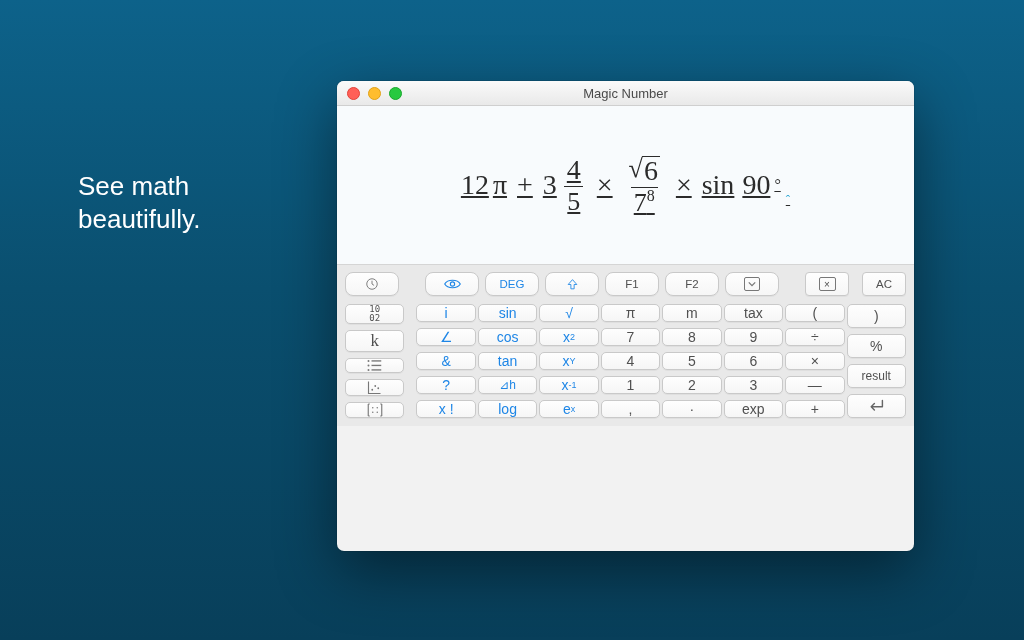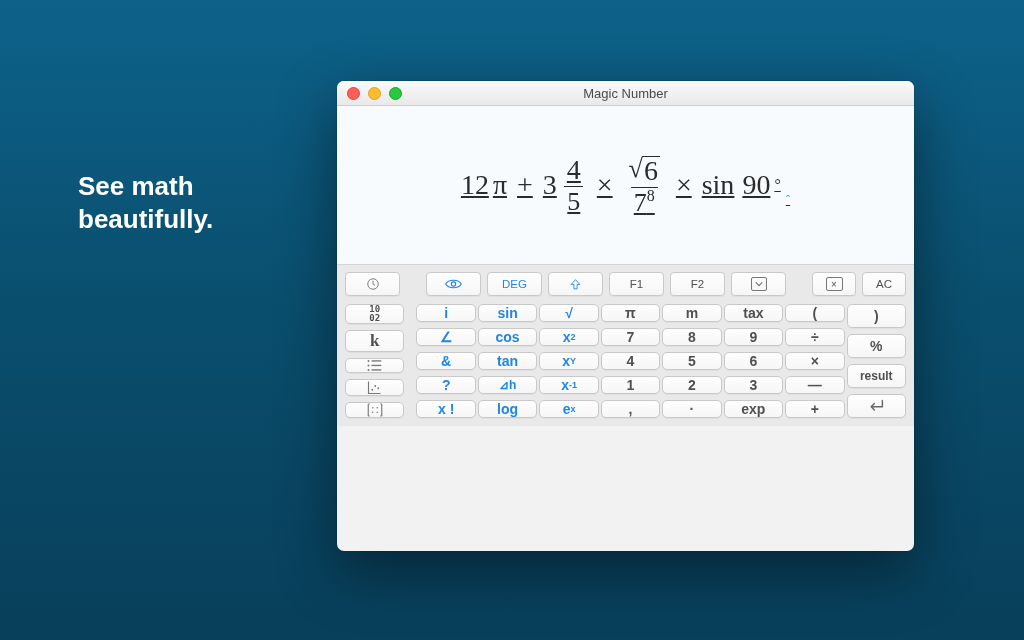--- a/index.html
+++ b/index.html
@@ -17,21 +17,21 @@
     position: relative;
   }
   .tagline {
     position: absolute;
     left: 78px;
     color: #e8f2f7;
     font-weight: 300;
     font-size: 26px;
     line-height: 1.25;
   }
-  .tagline.one { top: 170px; color: #ffffff; font-weight: bold; }
+  .tagline.one { top: 170px; color: #ffffff; }
   .tagline.two { top: 340px; color: #6fcce8; }
 
   .window {
     position: absolute;
     left: 337px;
     top: 81px;
     width: 577px;
     height: 470px;
     background: #f2f2f2;
     border-radius: 7px;
@@ -140,27 +140,26 @@
     width: 46px;
     height: 22px;
     font-size: 11.5px;
     border-radius: 4px;
   }
   .krow.top {
     gap: 6px;
     padding: 0 0 2px 0;
     align-items: center;
   }
-  .krow.top .grow { flex: 1 1 0; width: auto; }
+  .krow.top .grow { flex: 1 1 0; width: auto; border-radius: 8px; }
   .spacer-top { flex: 0 0 14px; }
 
   .grid-wrap {
     display: flex;
     gap: 2px;
-    font-weight: bold;
   }
   .gcol {
     flex: 1 1 0;
     display: flex;
     flex-direction: column;
     gap: 6px;
   }
   .gcol.result {
     flex: 1 1 0;
   }
@@ -262,21 +261,21 @@
           <span style="display:inline-flex;align-items:center;justify-content:center;width:14px;height:12px;border:1px solid #777;border-radius:2px;">
             <svg width="8" height="6" viewBox="0 0 10 6">
                 <path d="M1 1l4 4 4-4" fill="none" stroke="#777" stroke-width="1.6"></path>
               </svg>
           </span>
         </div>
         <div class="spacer-top"></div>
         <div class="key" style="width:42px;">
           <span style="display:inline-flex;align-items:center;justify-content:center;width:15px;height:12px;border:1px solid #777;border-radius:2px;font-size:10px;">×</span>
         </div>
-        <div class="key" style="width:42px;">
+        <div class="key" style="width:42px;margin-left:7px;">
             <span>AC</span>
           </div>
       </div>
 
       <div class="grid-wrap">
         <div class="gcol">
           <div class="key">
             <span class="frac">
               <span>10</span>
               <span>02</span>

